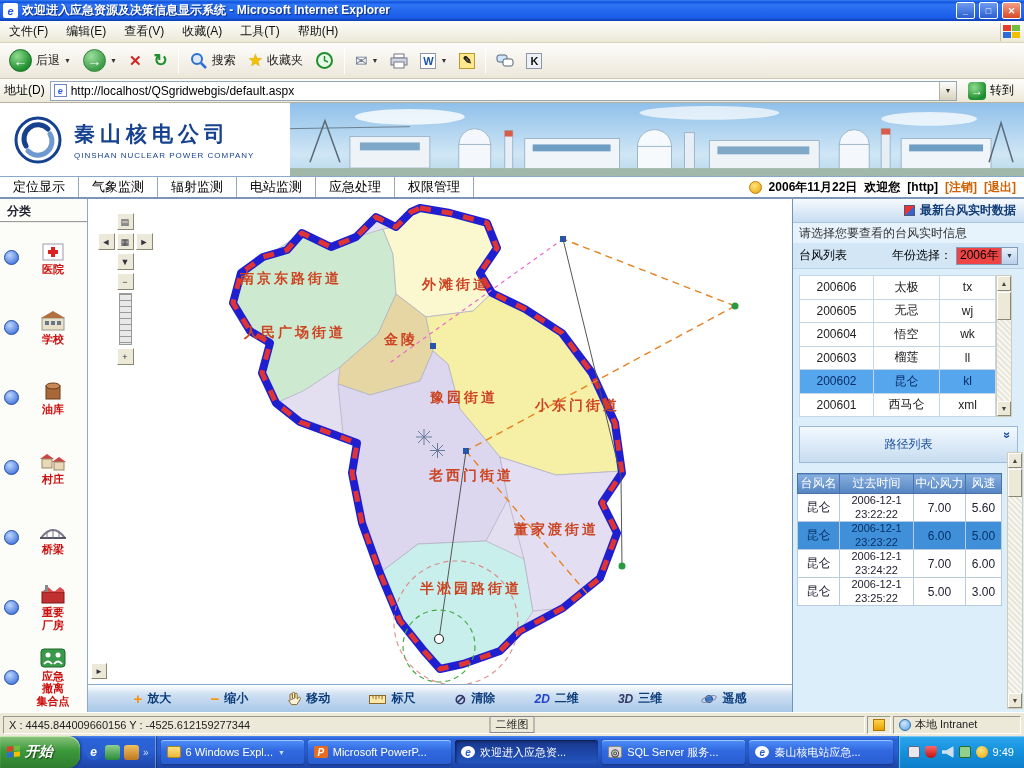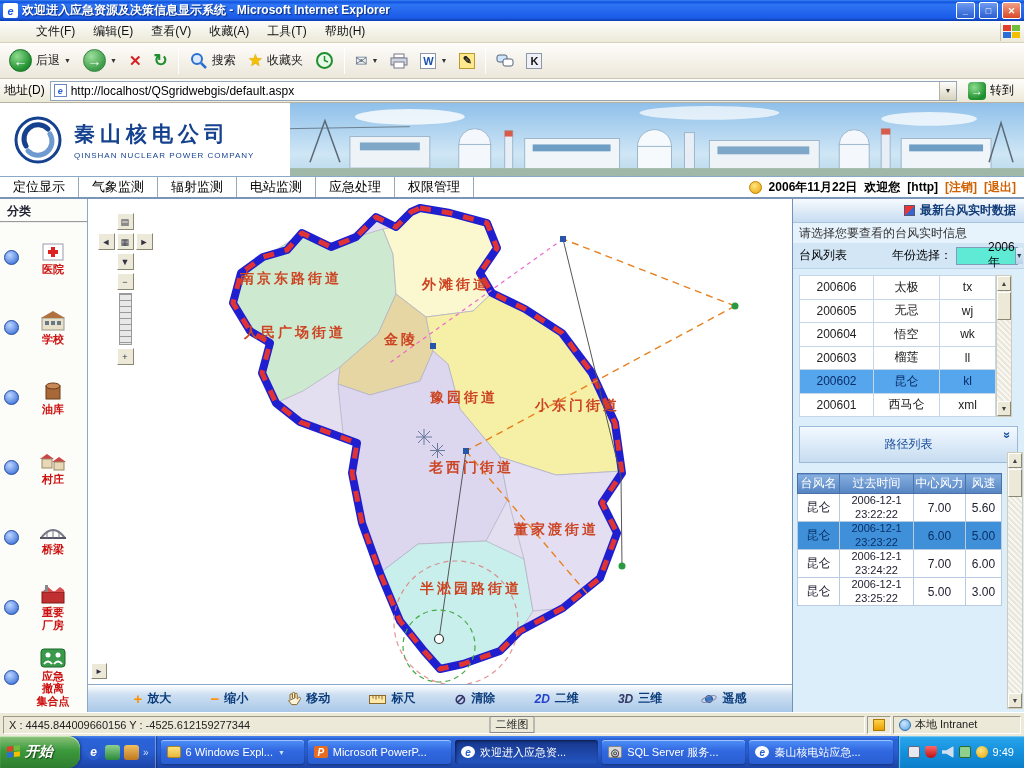--- a/index.html
+++ b/index.html
@@ -13,21 +13,21 @@
     color:#fff; font-size:12px; font-weight:bold; flex:0 0 auto; }
   .titlebar .win-icon { width:15px; height:15px; background:#fff; border-radius:2px; display:flex; align-items:center; justify-content:center;
     color:#1a5be8; font-size:11px; font-weight:bold; font-style:italic; }
   .titlebar .title-text { flex:1; white-space:nowrap; overflow:hidden; text-overflow:ellipsis; text-shadow:1px 1px 1px #0a2c7a; }
   .winbtn { width:19px; height:17px; border-radius:2px; border:1px solid #fff; display:flex; align-items:center; justify-content:center;
     font-size:9px; color:#fff; background:linear-gradient(#6f9bf0,#2a5fd0); }
   .winbtn.close { background:linear-gradient(#f0a08a,#d84a25); }
 
   
   .menubar { height:22px; background:linear-gradient(#fdfdfb,#ece9d8); display:flex; align-items:center; font-size:12px; color:#111;
-    border-bottom:1px solid #d8d2bd; flex:0 0 auto;padding-left:27px; }
+    border-bottom:1px solid #d8d2bd; flex:0 0 auto; }
   .menu-item { padding:3px 9px; }
   .menubar .spacer { flex:1; }
   .winlogo { width:22px; height:18px; margin-right:2px; border-left:1px solid #c8c2ac; display:grid; grid-template-columns:8px 8px; grid-template-rows:6px 6px;
     gap:1px; padding:2px; }
   .winlogo span { display:block; }
 
   
   .toolbar { height:36px; background:linear-gradient(#fefdfb,#ece7da); border-bottom:1px solid #cfc8b0; display:flex; align-items:center;
     padding:0 4px; gap:2px; font-size:12px; color:#222; flex:0 0 auto; }
   .tbtn { display:flex; align-items:center; gap:4px; padding:2px 5px; border-radius:2px; }
@@ -110,21 +110,21 @@
   .mt-3d { color:#333a66; font-size:12px; font-weight:bold; font-style:italic; }
 
   
   .right-panel { width:232px; border-left:1px solid #6f93bb; background:#ddeefb; font-size:12px; position:relative; display:flex; flex-direction:column; }
   .rp-header { height:24px; background:linear-gradient(#f6fafe,#c7dcf1); border-bottom:1px solid #a8c4de; display:flex; align-items:center;
     justify-content:flex-end; gap:5px; padding:0 8px; color:#123c78; font-weight:bold; }
   .rp-header-icon { width:11px; height:11px; background:linear-gradient(135deg,#e33 50%,#36c 50%); border:1px solid #557; }
   .rp-subtitle { height:20px; background:#e7f3fc; display:flex; align-items:center; padding:0 6px; color:#333; }
   .rp-controls { height:26px; display:flex; align-items:center; padding:0 6px; gap:4px; background:#d3e6f6; border-bottom:1px solid #bcd4e8; }
   .rp-controls .spacer { flex:1; }
-  .year-select { width:62px; height:18px; background:#5eead4; border:1px solid #7f9db9; display:flex; align-items:center;padding-left:28px; }
+  .year-select { width:62px; height:18px; background:#ef4444; border:1px solid #7f9db9; display:flex; align-items:center; }
   .year-select .val { flex:1; padding-left:3px; }
   .year-select .arrow { width:16px; height:16px; background:linear-gradient(#e8f0fa,#b9d0ea); border-left:1px solid #7f9db9; display:flex;
     align-items:center; justify-content:center; font-size:7px; color:#245; }
 
   .ty-block { display:flex; margin:6px 4px 0 6px; }
   table { border-collapse:collapse; }
   .ty-table th { height:20px; background:linear-gradient(#ffffff,#cfe2f4); color:#1a4e9e; border:1px solid #9db9d9; font-weight:normal; font-size:12px; }
   .ty-table td { height:19px; border:1px solid #c4d6e8; background:#fff; text-align:center; font-size:12px; color:#222; }
   .ty-table tr.selected td { background:#55a6ec; color:#0a2c68; }
 
@@ -496,21 +496,21 @@
         <path d="M330,232 l12,12 M342,232 l-12,12 M336,230 v16 M328,238 h16" stroke="#6a7a9a" stroke-width="1" fill="none"></path>
         <path d="M344,246 l11,11 M355,246 l-11,11 M349.5,244 v15 M342,251.5 h15" stroke="#6a7a9a" stroke-width="1" fill="none"></path>
       </svg>
 
       <div class="street-label" style="left:152px; top:71px;">南京东路街道</div>
       <div class="street-label" style="left:334px; top:77px;">外滩街道</div>
       <div class="street-label" style="left:156px; top:125px;">人民广场街道</div>
       <div class="street-label" style="left:296px; top:132px;">金陵</div>
       <div class="street-label" style="left:342px; top:190px;">豫园街道</div>
       <div class="street-label" style="left:447px; top:198px;">小东门街道</div>
-      <div class="street-label" style="left:341px; top:260px;">老西门街道</div>
+      <div class="street-label" style="left:341px; top:268px;">老西门街道</div>
       <div class="street-label" style="left:426px; top:322px;">董家渡街道</div>
       <div class="street-label" style="left:332px; top:381px;">半淞园路街道</div>
 
       <div class="zoomctl">
         <div class="zc-btn">▤</div>
         <div class="zc-row">
           <div class="zc-btn">◄</div>
           <div class="zc-btn">▦</div>
           <div class="zc-btn">►</div>
         </div>

